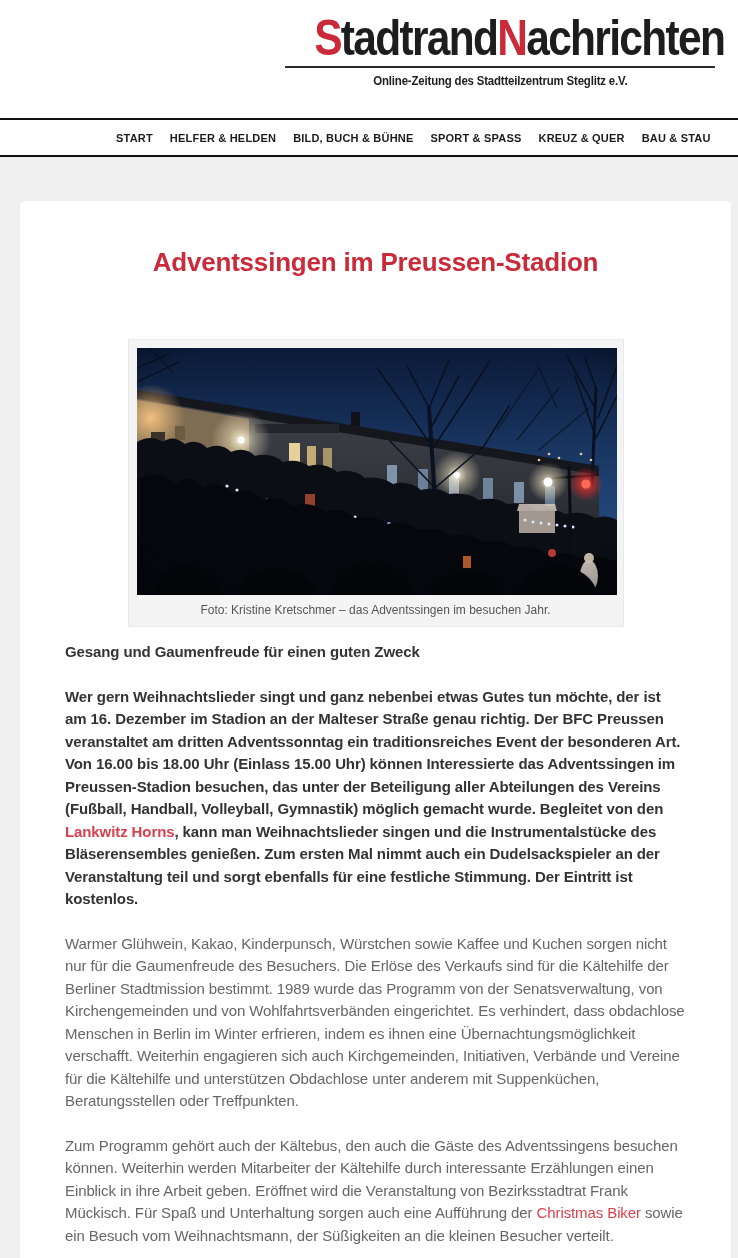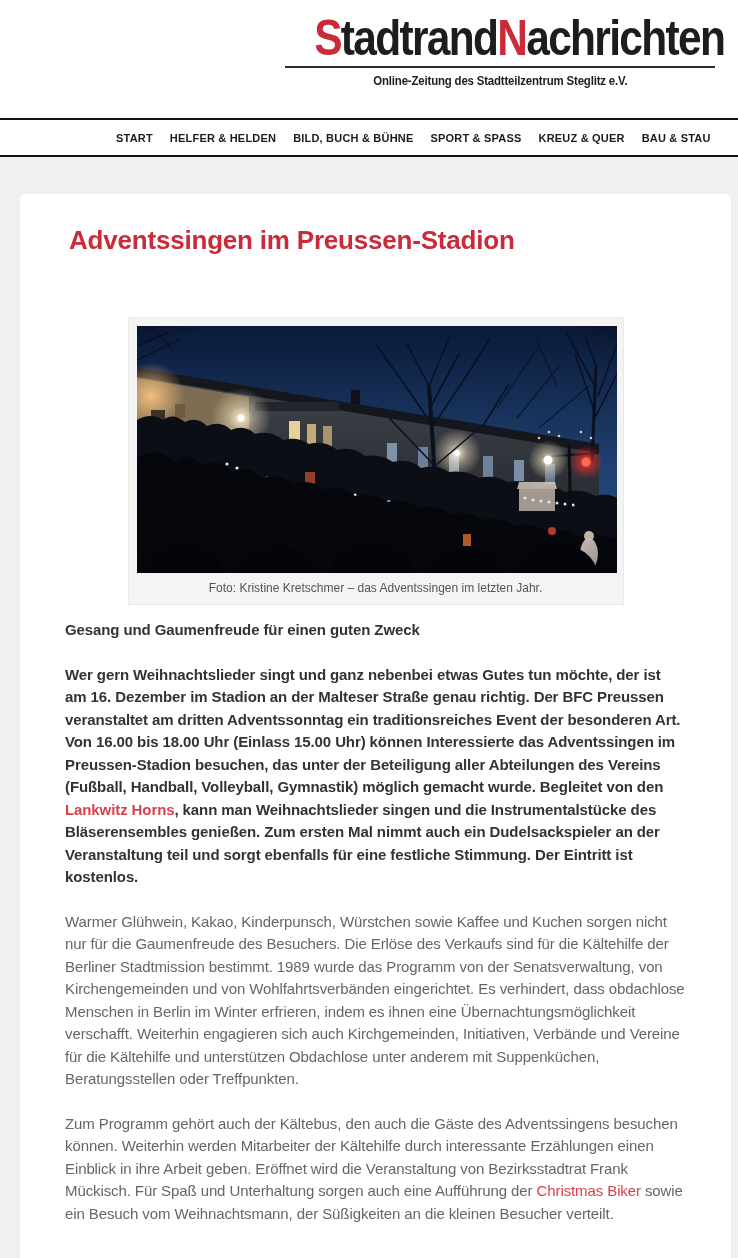--- a/index.html
+++ b/index.html
@@ -24,21 +24,21 @@
   .nav-inner{display:flex;align-items:center;height:100%;padding-left:116px;gap:17px;}
   .nav-item{font-weight:700;font-size:11px;letter-spacing:.2px;color:#1b1b1b;
             white-space:nowrap;cursor:pointer;}
 
   
   main{background:#f0f0f1;padding-top:33px;min-height:1101px;}
   .card{margin-left:20px;width:711px;min-height:1160px;background:#ffffff;
         border-radius:5px;box-shadow:0 1px 2px rgba(0,0,0,.05);
         padding:0 45px 40px;box-sizing:border-box;}
 
-  h1{margin:4px;padding-top:31px;font-size:26px;font-weight:700;
+  h1{margin:11px;padding-top:46px;text-align:center;font-size:26px;font-weight:700;
      letter-spacing:-.2px;color:#ca2b3a;}
   .meta{margin-top:8px;text-align:center;font-size:13.5px;color:#777;}
   .meta .author{color:#999;text-decoration:none;cursor:pointer;}
   .meta .sep{margin:0 6px;color:#777;}
   .meta .comments{color:#999;text-decoration:none;cursor:pointer;white-space:nowrap;}
   .meta .comments svg{vertical-align:-1px;margin-left:2px;}
 
   figure{margin:61px auto 0;width:496px;box-sizing:border-box;background:#f4f4f4;
          border:1px solid #e9e9e9;padding:8px 8px 4px;}
   .photo{width:480px;height:247px;overflow:hidden;background:#0b1a38;}
@@ -220,21 +220,21 @@
               <ellipse cx="50" cy="244" rx="34" ry="26"></ellipse>
               <ellipse cx="140" cy="248" rx="38" ry="28"></ellipse>
               <ellipse cx="235" cy="246" rx="40" ry="30"></ellipse>
               <ellipse cx="330" cy="250" rx="38" ry="28"></ellipse>
               <ellipse cx="420" cy="248" rx="40" ry="30"></ellipse>
             </g>
 
             <rect width="480" height="247" fill="url(#vig)"></rect>
           </svg>
         </div>
-        <figcaption>Foto: Kristine Kretschmer – das Adventssingen im letzten Jahr.</figcaption>
+        <figcaption>Foto: Kristine Kretschmer – das Adventssingen im besuchen Jahr.</figcaption>
       </figure>
 
       <div id="article-body">
           <p class="para bold subhead"><span>Gesang und Gaumenfreude für einen guten Zweck</span></p>
           <p class="para bold"><span>Wer gern Weihnachtslieder singt und ganz nebenbei etwas Gutes tun möchte, der ist am 16. Dezember im Stadion an der Malteser Straße genau richtig. Der BFC Preussen veranstaltet am dritten Adventssonntag ein traditionsreiches Event der besonderen Art. Von 16.00 bis 18.00 Uhr (Einlass 15.00 Uhr) können Interessierte das Adventssingen im Preussen-Stadion besuchen, das unter der Beteiligung aller Abteilungen des Vereins (Fußball, Handball, Volleyball, Gymnastik) möglich gemacht wurde. Begleitet von den </span><a class="inline-link" href="#">Lankwitz Horns</a><span>, kann man Weihnachtslieder singen und die Instrumentalstücke des Bläserensembles genießen. Zum ersten Mal nimmt auch ein Dudelsackspieler an der Veranstaltung teil und sorgt ebenfalls für eine festliche Stimmung. Der Eintritt ist kostenlos.</span></p>
           <p class="para"><span>Warmer Glühwein, Kakao, Kinderpunsch, Würstchen sowie Kaffee und Kuchen sorgen nicht nur für die Gaumenfreude des Besuchers. Die Erlöse des Verkaufs sind für die Kältehilfe der Berliner Stadtmission bestimmt. 1989 wurde das Programm von der Senatsverwaltung, von Kirchengemeinden und von Wohlfahrtsverbänden eingerichtet. Es verhindert, dass obdachlose Menschen in Berlin im Winter erfrieren, indem es ihnen eine Übernachtungsmöglichkeit verschafft. Weiterhin engagieren sich auch Kirchgemeinden, Initiativen, Verbände und Vereine für die Kältehilfe und unterstützen Obdachlose unter anderem mit Suppenküchen, Beratungsstellen oder Treffpunkten.</span></p>
           <p class="para"><span>Zum Programm gehört auch der Kältebus, den auch die Gäste des Adventssingens besuchen können. Weiterhin werden Mitarbeiter der Kältehilfe durch interessante Erzählungen einen Einblick in ihre Arbeit geben. Eröffnet wird die Veranstaltung von Bezirksstadtrat Frank Mückisch. Für Spaß und Unterhaltung sorgen auch eine Aufführung der </span><a class="inline-link" href="#">Christmas Biker</a><span> sowie ein Besuch vom Weihnachtsmann, der Süßigkeiten an die kleinen Besucher verteilt.</span></p>
         </div>
 
     </article>

